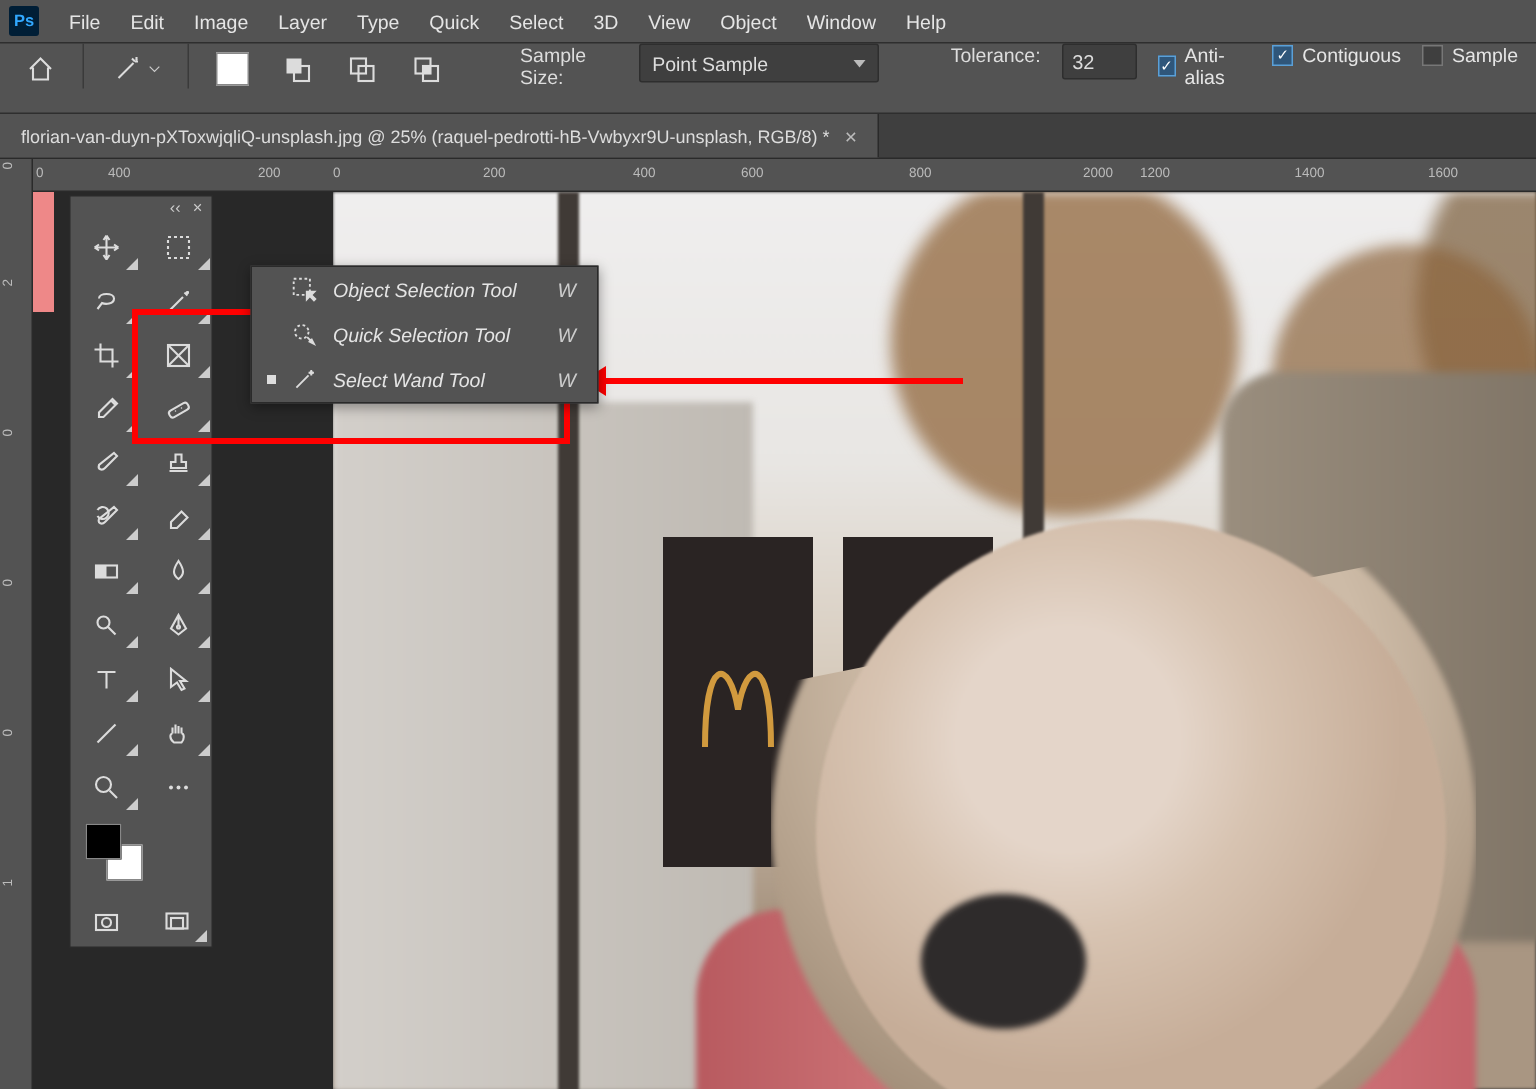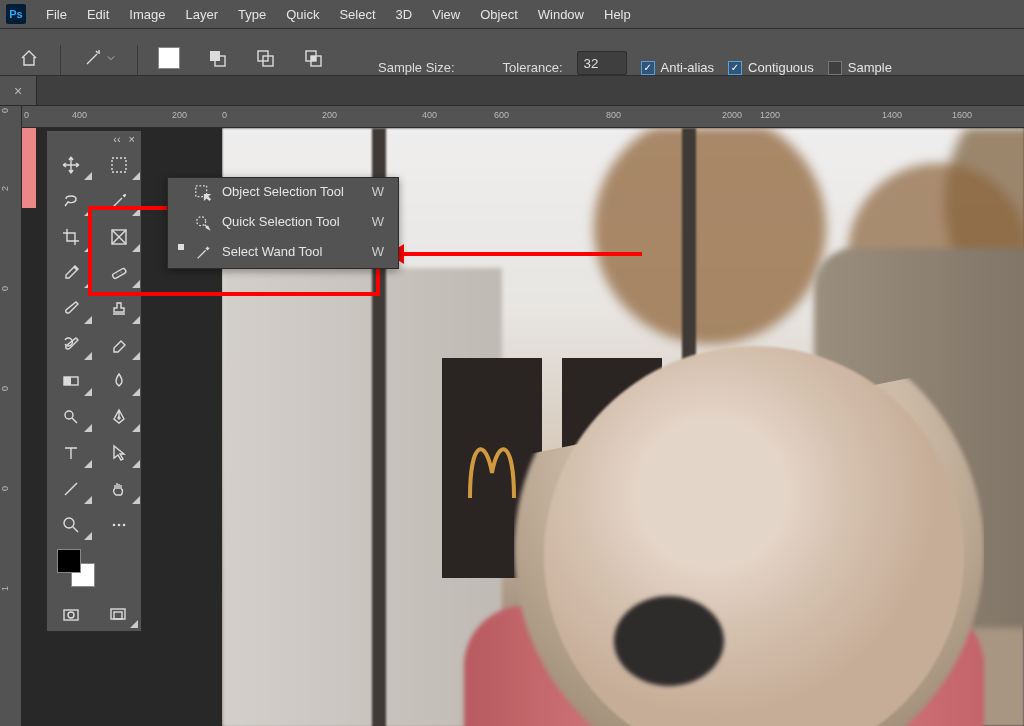--- a/index.html
+++ b/index.html
@@ -2,21 +2,21 @@
 <html><head>
 <meta charset="utf-8">
 <style>
   * { margin:0; padding:0; box-sizing:border-box; font-family:"Segoe UI",Tahoma,sans-serif; }
   body { background:#535353; width:1024px; height:726px; overflow:hidden; color:#e5e5e5; font-size:13px; position:relative; }
   
   .menubar { height:28px; background:#535353; display:flex; align-items:center; padding:0 6px; gap:4px; }
   .ps-logo { width:20px; height:20px; background:#001e36; color:#31a8ff; font-weight:bold; font-size:11px; display:flex; align-items:center; justify-content:center; border-radius:2px; margin-right:8px; }
   .menubar .mi { padding:4px 8px; cursor:default; }
 
-  .optionsbar { height:48px; background:#535353; display:flex; align-items:flex-end; padding:0 12px; gap:14px; border-top:1px solid #2e2e2e; border-bottom:1px solid #2e2e2e; }
+  .optionsbar { height:48px; background:#535353; display:flex; align-items:flex-start; padding:0 12px; gap:14px; border-top:1px solid #2e2e2e; border-bottom:1px solid #2e2e2e; }
   .opt-btn { width:34px; height:34px; display:flex; align-items:center; justify-content:center; background:transparent; border:1px solid transparent; border-radius:3px; }
   .opt-sep { width:1px; height:30px; background:#3a3a3a; }
   .fg-bg-swatch { width:22px; height:22px; background:#fff; border:1px solid #888; }
   .opt-label { color:#ddd; }
   .opt-select { background:#3f3f3f; border:1px solid #2e2e2e; color:#ddd; height:26px; padding:0 26px 0 8px; position:relative; min-width:160px; display:flex; align-items:center; border-radius:2px; }
   .opt-select::after { content:""; position:absolute; right:8px; top:10px; border-left:4px solid transparent; border-right:4px solid transparent; border-top:5px solid #bbb; }
   .opt-input { background:#3f3f3f; border:1px solid #2e2e2e; color:#ddd; width:50px; height:24px; padding:0 6px; border-radius:2px; }
   .chk { width:14px; height:14px; background:#2f567a; border:1px solid #5aa0d8; display:inline-flex; align-items:center; justify-content:center; color:#fff; font-size:10px; margin-right:4px; }
   .chk.unchecked { background:#3f3f3f; border:1px solid #777; color:transparent; }
   .chk-wrap { display:flex; align-items:center; gap:2px; }
@@ -39,21 +39,21 @@
   .tool .tooltri { position:absolute; right:3px; bottom:3px; border-left:4px solid transparent; border-top:4px solid transparent; border-right:4px solid #ccc; border-bottom:4px solid #ccc; width:0; height:0; display:none;}
   .tool.has-fly .tooltri{display:block;}
   .toolbox-fgbg { position:relative; height:56px; }
   .swatch-fg { position:absolute; left:10px; top:6px; width:24px; height:24px; background:#000; border:1px solid #888; }
   .swatch-bg { position:absolute; left:24px; top:20px; width:24px; height:24px; background:#fff; border:1px solid #888; }
   .toolfoot { display:flex; }
   .toolfoot .tool{width:48px;height:32px;}
 
   
   .flyout { position:absolute; left:120px; top:46px; background:#535353; border:1px solid #2a2a2a; z-index:50; box-shadow:0 2px 8px rgba(0,0,0,.4); }
-  .flyrow { display:flex; gap:10px; padding:6px 14px 6px 10px; min-width:230px; }
+  .flyrow { display:flex; align-items:center; gap:10px; padding:6px 14px 6px 10px; min-width:230px;font-style:italic; }
   .fly-dot { width:6px; height:6px; background:#ddd; visibility:hidden; }
   .fly-dot.on { visibility:visible; }
   .fly-name { flex:1; }
   .fly-key { color:#ccc; }
 
   
   .annot-box { position:absolute; border:4px solid #ff0000; pointer-events:none; }
   .annot-arrow { position:absolute; height:4px; background:#ff0000; }
   .annot-arrow::before { content:""; position:absolute; left:-14px; top:-8px; border-top:10px solid transparent; border-bottom:10px solid transparent; border-right:16px solid #ff0000; }
 
@@ -133,20 +133,23 @@
   <div class="opt-btn">
     <svg class="ic" viewBox="0 0 20 20">
         <rect x="3" y="3" width="10" height="10"></rect>
         <rect x="8" y="8" width="10" height="10"></rect>
         <rect x="8" y="8" width="5" height="5" class="f"></rect>
       </svg>
   </div>
 
   <div style="flex:0 0 20px"></div>
   <span class="opt-label">Sample Size:</span>
+  <div class="opt-select">
+    <span>Point Sample</span>
+  </div>
 
   <div style="flex:0 0 20px"></div>
   <span class="opt-label">Tolerance:</span>
   <input class="opt-input" value="32" style="">
 
   <div class="chk-wrap">
     <span class="chk">✓</span>
     <span>Anti-alias</span>
   </div>
   <div class="chk-wrap">
@@ -154,20 +157,21 @@
     <span>Contiguous</span>
   </div>
   <div class="chk-wrap">
     <span class="chk unchecked">✓</span>
     <span>Sample</span>
   </div>
 </div>
 
 <div class="tabbar">
   <div class="doc-tab">
+    <span>florian-van-duyn-pXToxwjqliQ-unsplash.jpg @ 25% (raquel-pedrotti-hB-Vwbyxr9U-unsplash, RGB/8) *</span>
     <span class="tab-close">×</span>
   </div>
 </div>
 
 <div class="workspace">
 
   <div class="vruler">
     <div class="rnumV" style="top:2px">0</div>
     <div class="rnumV" style="top:80px">2</div>
     <div class="rnumV" style="top:180px">0</div>
@@ -181,21 +185,21 @@
       <span class="rnumH" style="left:2px">0</span>
       <span class="rnumH" style="left:50px">400</span>
       <span class="rnumH" style="left:150px">200</span>
       <span class="rnumH" style="left:200px">0</span>
       <span class="rnumH" style="left:300px">200</span>
       <span class="rnumH" style="left:400px">400</span>
       <span class="rnumH" style="left:472px">600</span>
       <span class="rnumH" style="left:584px">800</span>
       <span class="rnumH" style="left:700px">2000</span>
       <span class="rnumH" style="left:738px">1200</span>
-      <span class="rnumH" style="left:860px">1400</span>
+      <span class="rnumH" style="left:841px">1400</span>
       <span class="rnumH" style="left:930px">1600</span>
     </div>
 
     <div class="photo">
       <div class="sky"></div>
       <div class="foliage"></div>
       <div class="bldg"></div>
       <div class="bldg2"></div>
       <div class="pole p1"></div>
         <div class="pole p2"></div>

